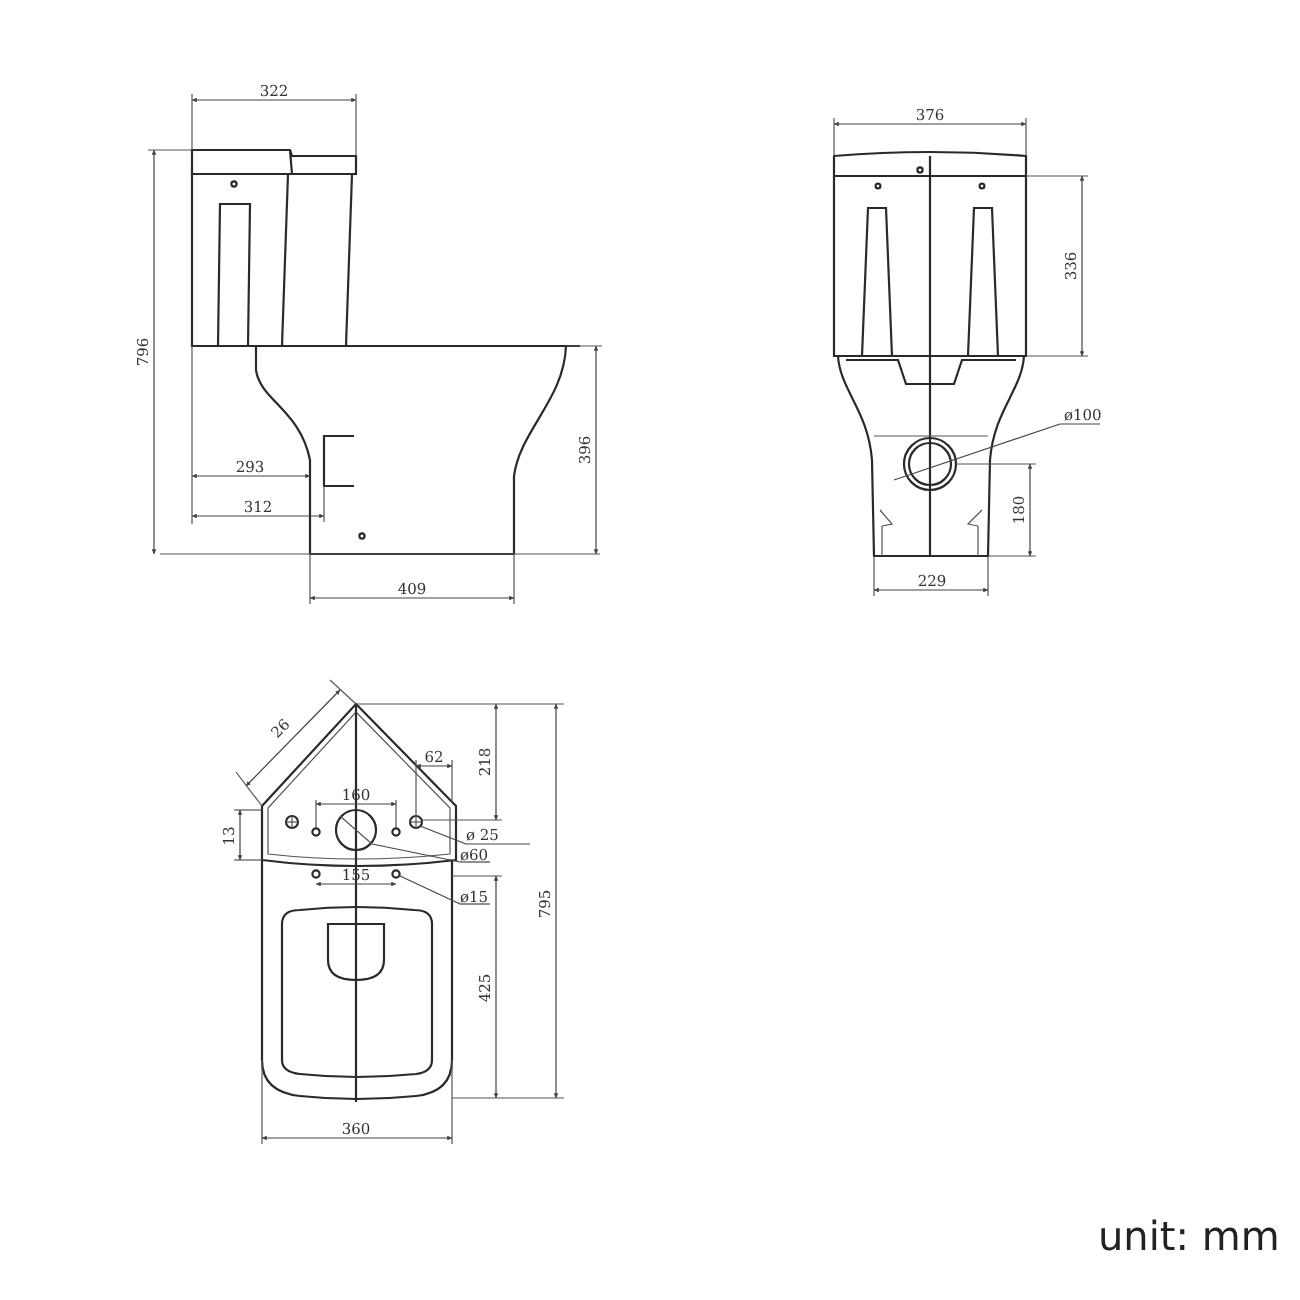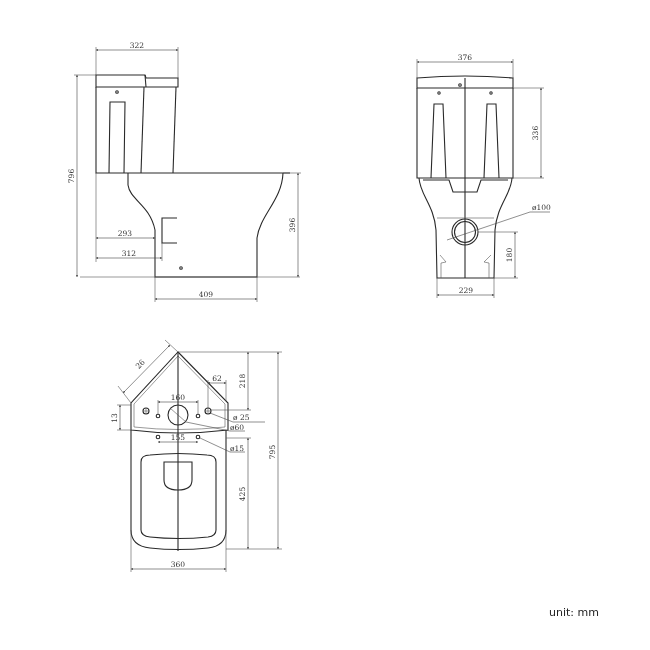--- a/index.html
+++ b/index.html
@@ -2,21 +2,21 @@
 <html><head>
 <meta charset="utf-8">
 <style>
   html, body { margin: 0; padding: 0; background: #ffffff; }
   body { width: 650px; height: 650px; position: relative; overflow: hidden; font-family: "DejaVu Serif", serif; }
   svg { position: absolute; left: 0; top: 0; }
   .ln { stroke: #2a2a2a; stroke-width: 1.1; fill: none; }
   .th { stroke: #555; stroke-width: 0.6; fill: none; }
   .dim { stroke: #444; stroke-width: 0.6; fill: none; }
   .dimtxt { font-family: "DejaVu Serif", serif; font-size: 7.5px; fill: #333; }
-  .unit { position: absolute; left: 549px; top: 606px; font-family: "DejaVu Sans", sans-serif; font-size: 11px; color: #222; }
+  .unit { position: absolute; left: 549px; top: 606px; font-family: "DejaVu Sans", sans-serif; font-size: 20px; color: #222; }
 </style>
 </head>
 <body>
 
 <svg width="650" height="650" viewBox="0 0 650 650">
   <defs>
     <marker id="ar" viewBox="0 0 6 6" refX="6" refY="3" markerWidth="4" markerHeight="4" orient="auto-start-reverse">
       <path d="M0,0 L6,3 L0,6 z" fill="#444"></path>
     </marker>
   </defs>

